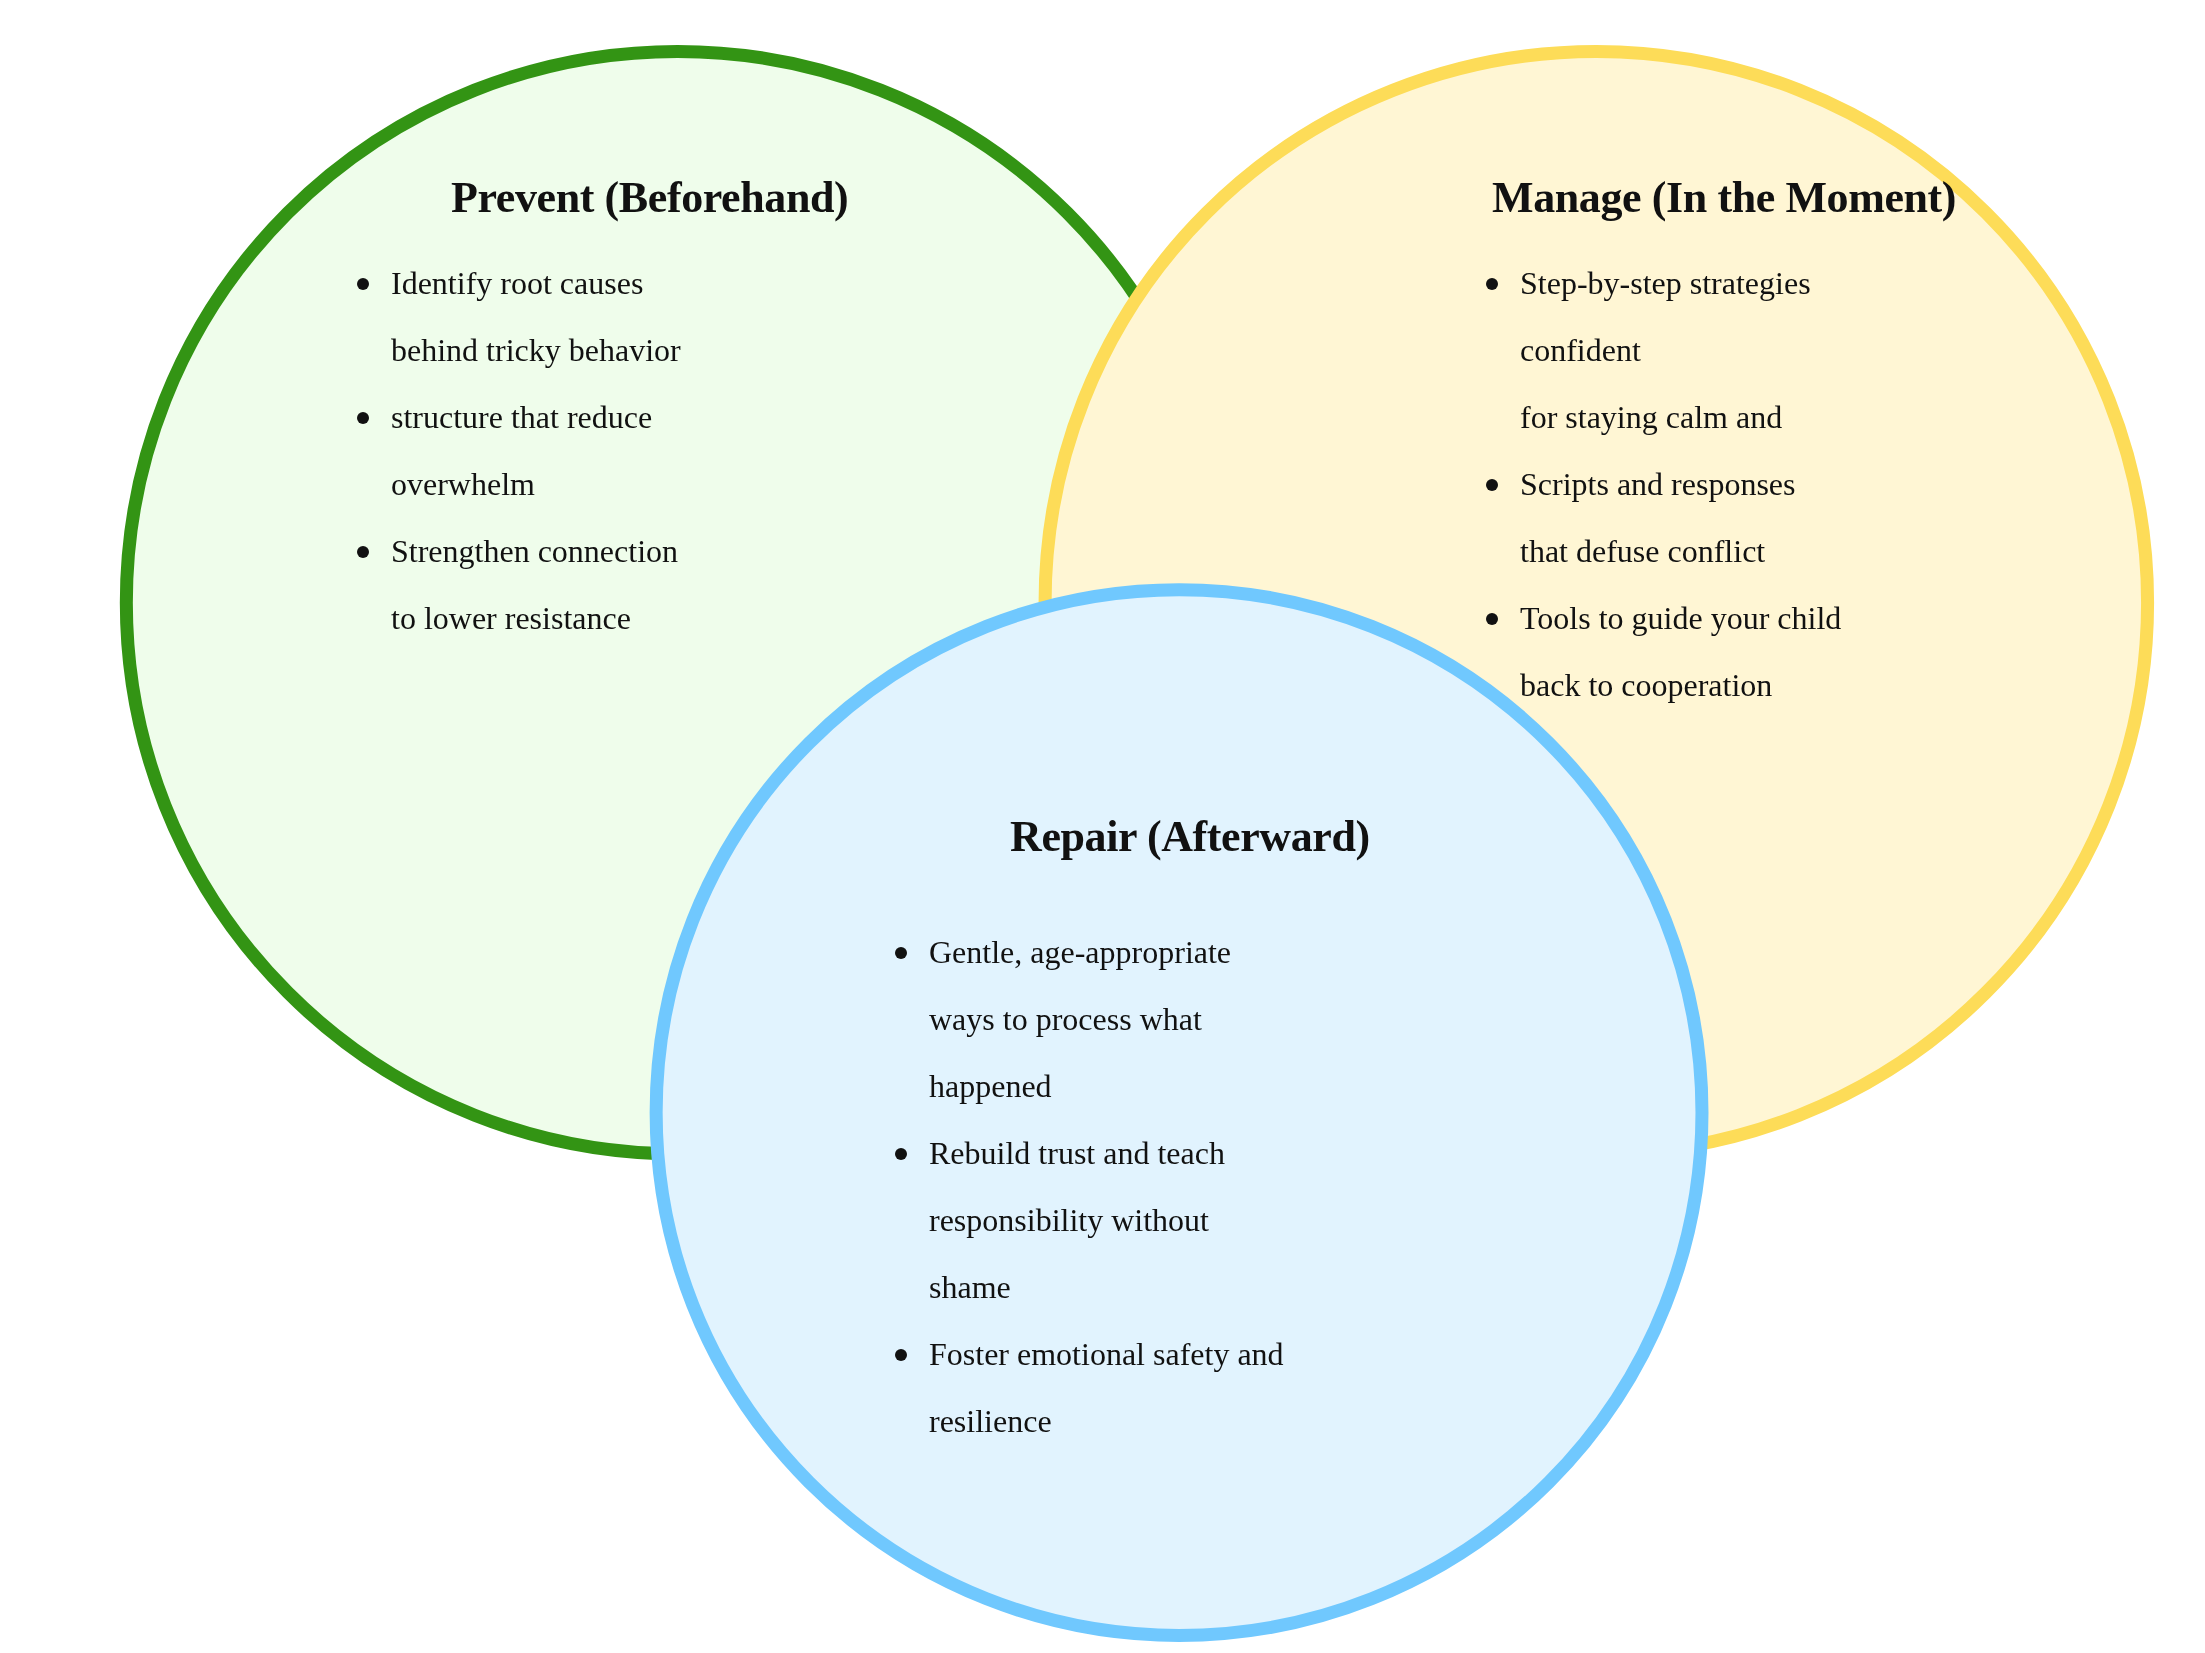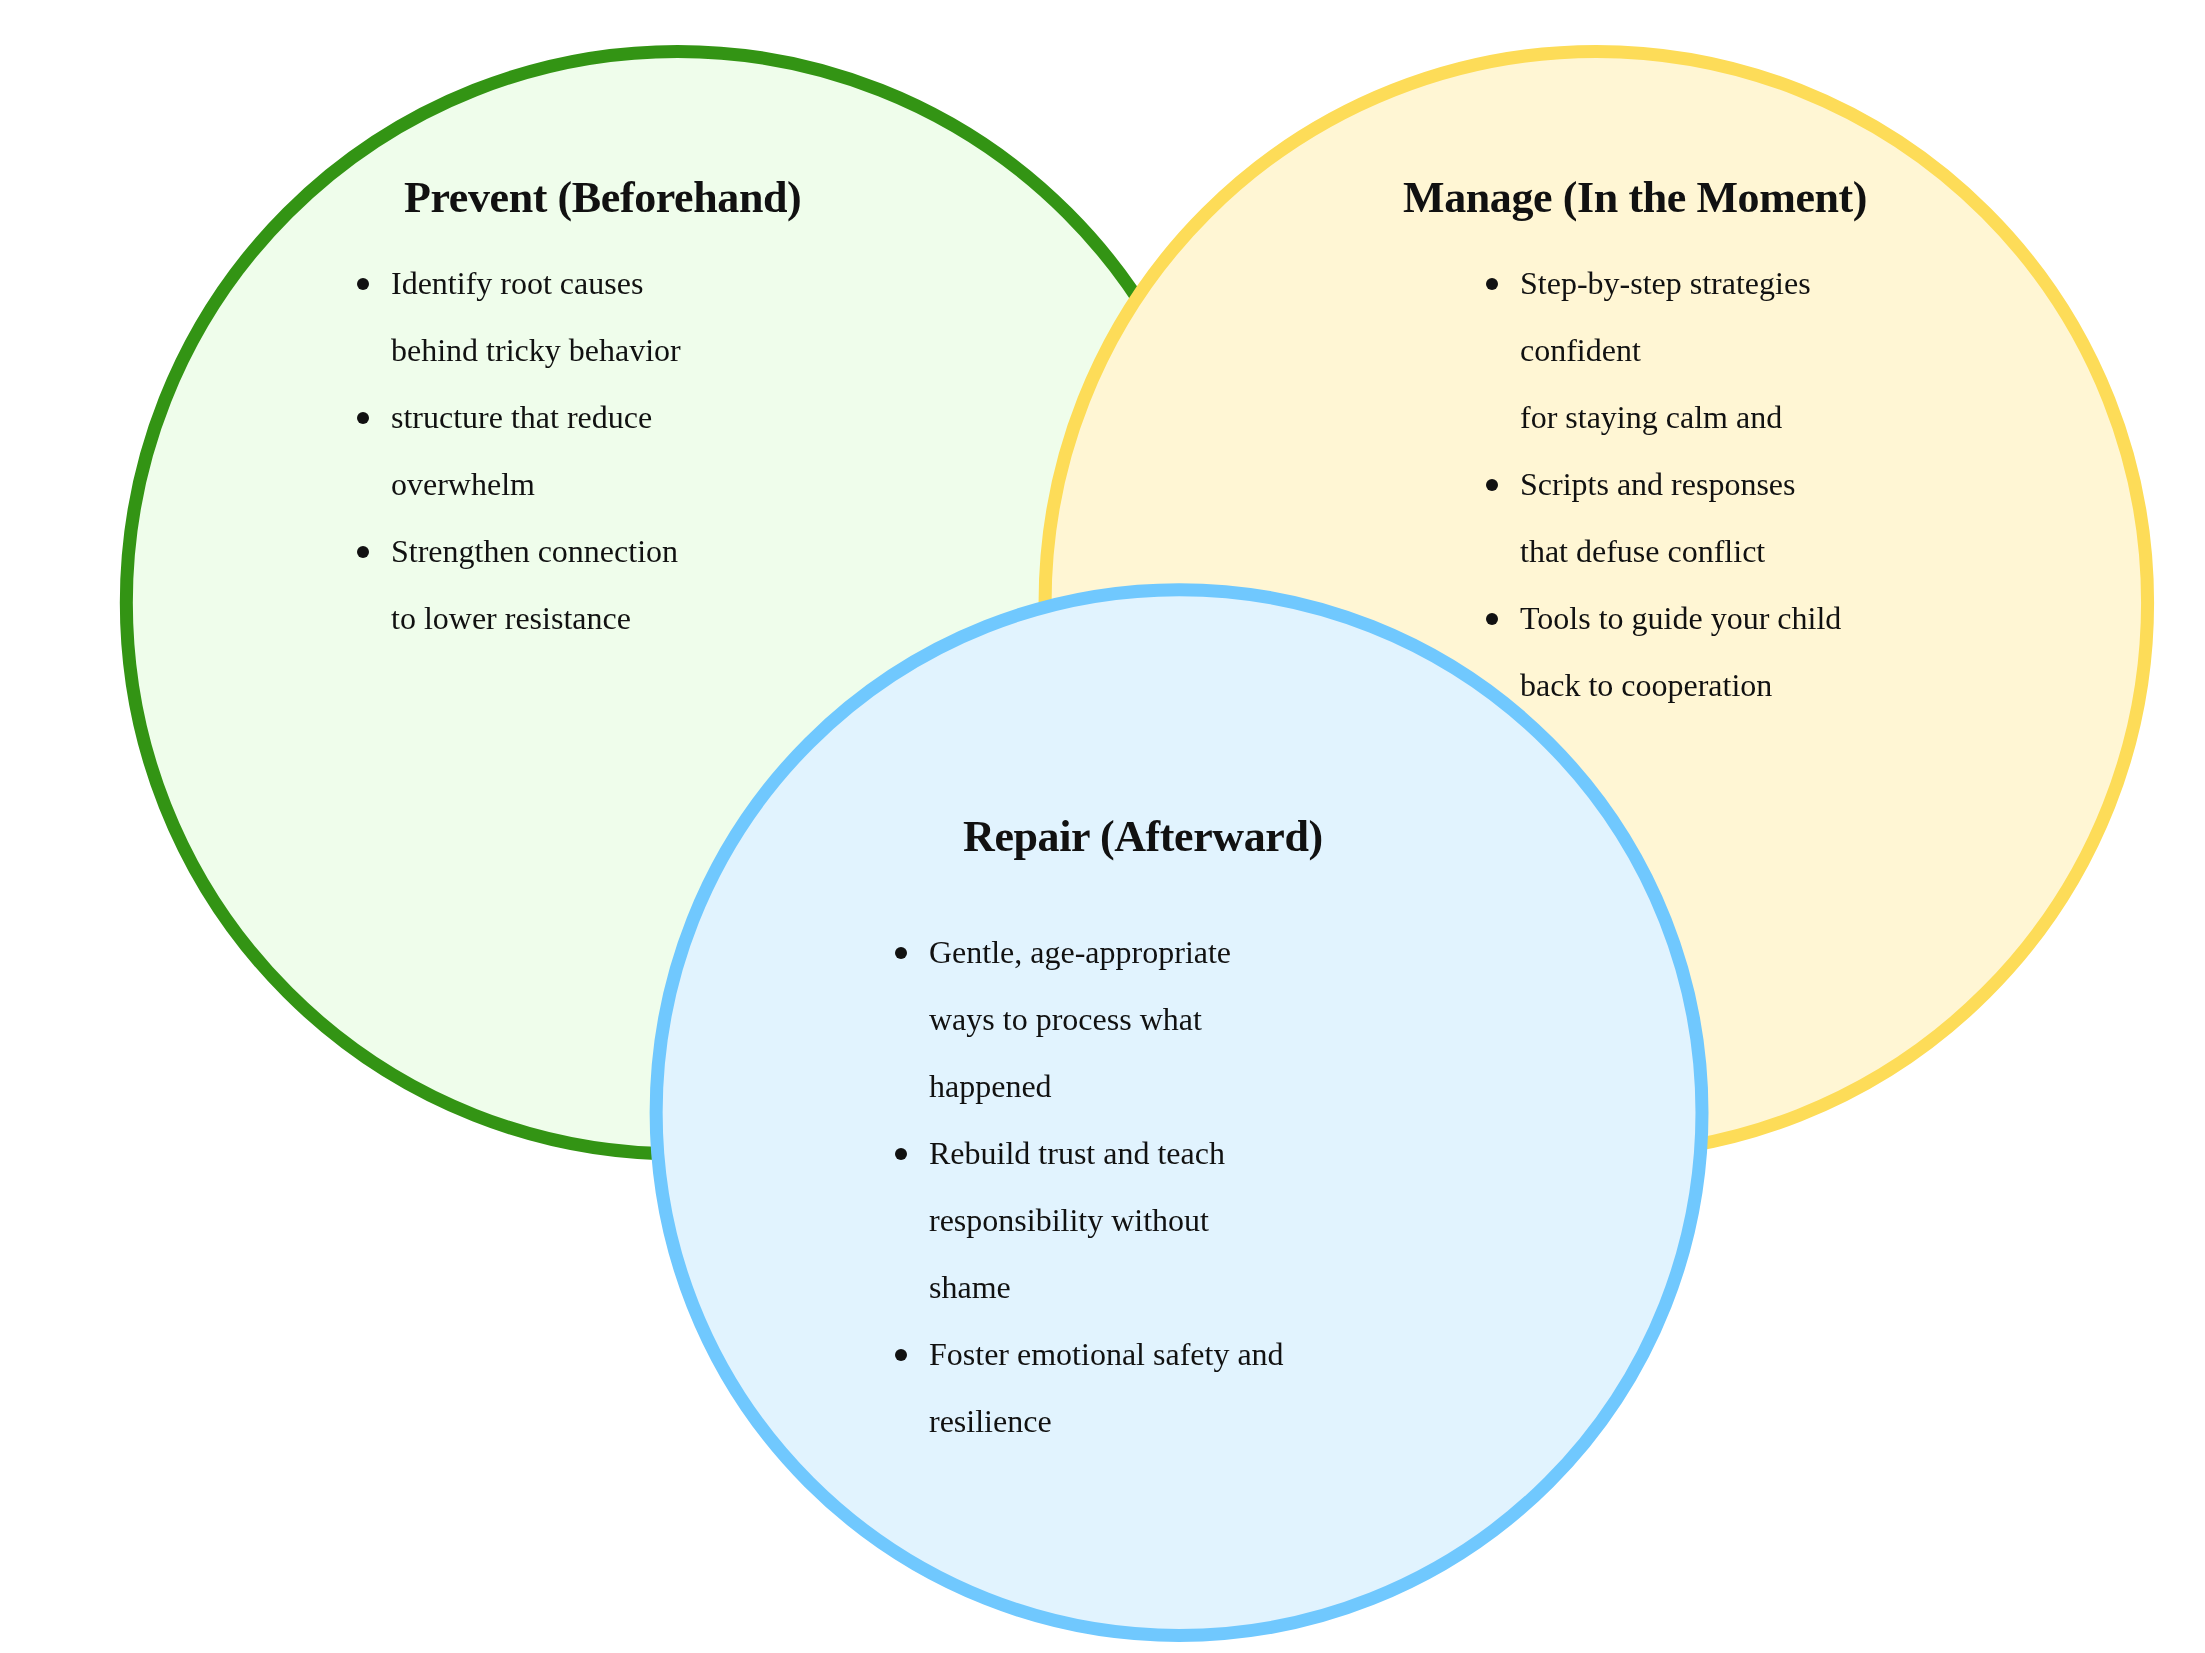--- a/index.html
+++ b/index.html
@@ -1,29 +1,29 @@
 <!DOCTYPE html>
 <html style="font-size:12.3px"><head>
 <meta charset="utf-8">
 <style>
   html, body { margin: 0; padding: 0; background: #ffffff; }
   body { width: 2205px; height: 1654px; position: relative; overflow: hidden;
          font-family: "Liberation Serif", "DejaVu Serif", serif; color: #111111; }
   svg.venn { position: absolute; left: 0; top: 0; width: 2205px; height: 1654px; }
-  .block { position: absolute; }
+  .block { position: absolute; margin-left: 47px; }
   .title { font-weight: bold; font-size: 44px; line-height: 53px; white-space: nowrap; letter-spacing: -0.4px; }
   ul.items { list-style: none; margin: 0; padding: 0; }
   ul.items li { position: relative; font-size: 32px; line-height: 67px; padding-left: 31px; }
   ul.items li .bullet { position: absolute; left: -3.1px; top: 27.6px; width: 12.3px; height: 12.3px;
                         border-radius: 50%; background: #111111; }
   ul.items li .line { display: block; white-space: nowrap; }
 
   #prevent-title { left: 404px; top: 171px; }
   #prevent-list  { left: 360px; top: 250px; }
-  #manage-title  { left: 1403px; top: 171px; }
+  #manage-title  { left: 1445px; top: 171px; }
   #manage-list   { left: 1489px; top: 250px; }
   #repair-title  { left: 963px; top: 810px; }
   #repair-list   { left: 898px; top: 919px; }
 </style>
 </head>
 <body>
 
 <svg class="venn" viewBox="0 0 2880 2160">
   <circle id="circle-prevent" cx="885" cy="787" r="720" stroke-width="17" fill="#effdeb" stroke="#339414"></circle>
   <circle id="circle-manage" cx="2085" cy="787" r="720" stroke-width="17" fill="#fff6d4" stroke="#fddc58"></circle>

